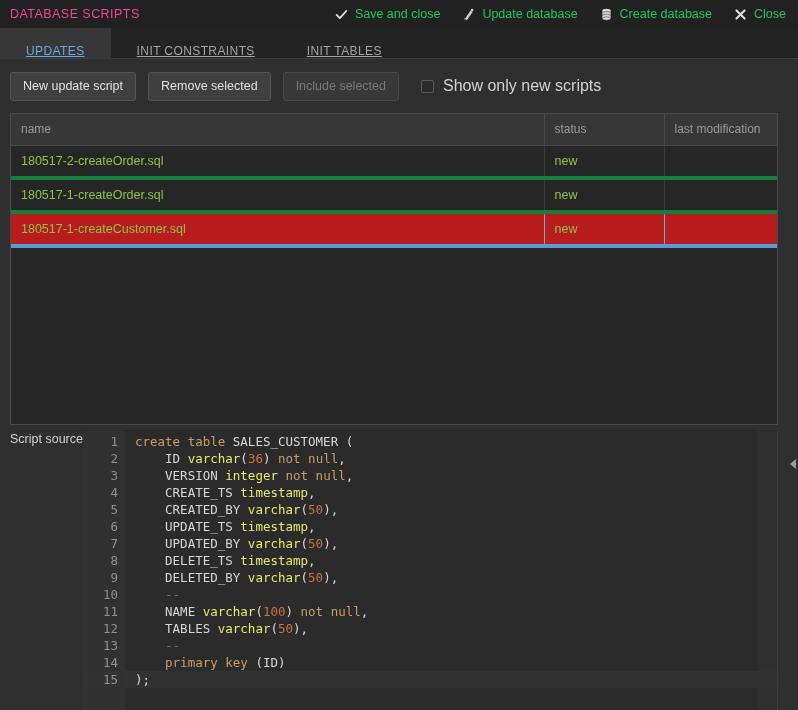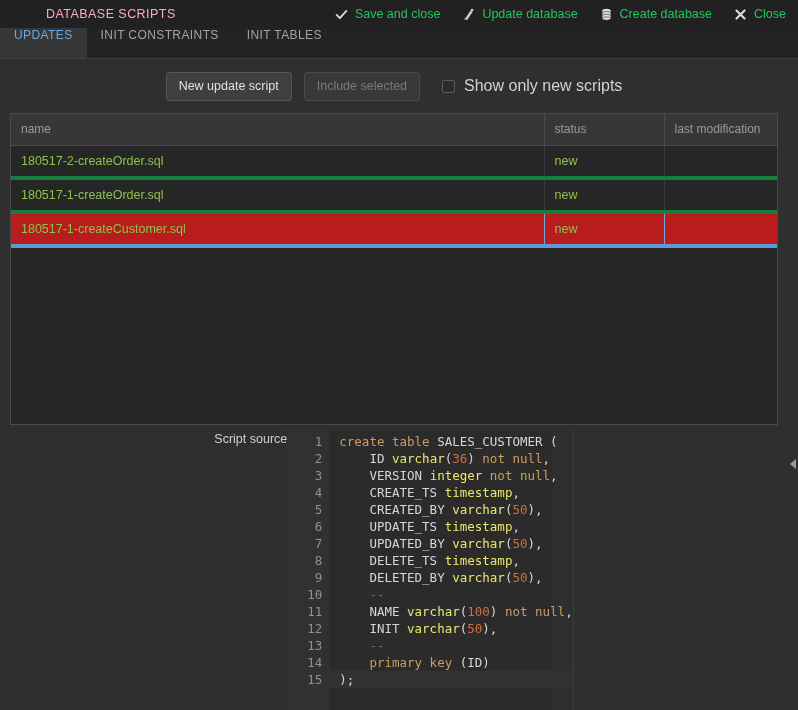--- a/index.html
+++ b/index.html
@@ -29,24 +29,23 @@
     height: 28px;
     min-height: 28px;
     background: #212121;
     display: flex;
     align-items: center;
     padding: 0 12px 0 10px;
     box-sizing: border-box;
   }
   .window-title {
     font-size: 12.5px;
-    color: #f9a8d4;
+    color: #ec4899;
     letter-spacing: 0.45px;
     white-space: nowrap;
-    margin-left: 36px;
   }
   .titlebar-actions {
     margin-left: auto;
     display: flex;
     align-items: center;
     gap: 22px;
   }
   .tb-action {
     display: flex;
     align-items: center;
@@ -70,44 +69,44 @@
   .tabbar {
     height: 30px;
     min-height: 30px;
     background: #232323;
     display: flex;
     align-items: stretch;
     border-bottom: 1px solid #3c3c3c;
   }
   .tab {
     display: flex;
-    align-items: flex-start;
-    padding: 0 14px;
+    align-items: flex-end;
+    padding: 0 26px;
     font-size: 12px;
     letter-spacing: 0.4px;
     color: #a3a3a3;
     cursor: pointer;
     white-space: nowrap;
+    text-decoration: underline;
   }
   .tab.active {
     background: #373737;
     color: #6aa8e0;
   }
 
   
   .content {
     flex: 1;
     display: flex;
     flex-direction: column;
     background: #2f2f2f;
     padding: 0 20px 0 10px;
     box-sizing: border-box;
     position: relative;
     min-height: 0;
-    align-items: center;
   }
 
   
   .buttonbar {
     height: 54px;
     min-height: 54px;
     display: flex;
     align-items: center;
     gap: 12px;
   }
@@ -358,20 +357,21 @@
       </div>
     <div class="tab">
         <span>INIT TABLES</span>
       </div>
   </div>
 
   <div class="content">
 
     <div class="buttonbar">
       <button class="btn">New update script</button>
+      <button class="btn">Remove selected</button>
       <button class="btn disabled">Include selected</button>
       <div class="checkwrap">
         <span class="checkbox"></span>
         <span class="checklabel">Show only new scripts</span>
       </div>
     </div>
 
     <div class="tablewrap">
       <table class="grid">
         <colgroup>
@@ -440,21 +440,21 @@
               <div class="codeline"><span class="tok-pun">    </span><span class="tok-id">ID</span><span class="tok-pun"> </span><span class="tok-type">varchar</span><span class="tok-pun">(</span><span class="tok-num">36</span><span class="tok-pun">) </span><span class="tok-kw">not null</span><span class="tok-pun">,</span></div>
               <div class="codeline"><span class="tok-pun">    </span><span class="tok-id">VERSION</span><span class="tok-pun"> </span><span class="tok-type">integer</span><span class="tok-pun"> </span><span class="tok-kw">not null</span><span class="tok-pun">,</span></div>
               <div class="codeline"><span class="tok-pun">    </span><span class="tok-id">CREATE_TS</span><span class="tok-pun"> </span><span class="tok-type">timestamp</span><span class="tok-pun">,</span></div>
               <div class="codeline"><span class="tok-pun">    </span><span class="tok-id">CREATED_BY</span><span class="tok-pun"> </span><span class="tok-type">varchar</span><span class="tok-pun">(</span><span class="tok-num">50</span><span class="tok-pun">),</span></div>
               <div class="codeline"><span class="tok-pun">    </span><span class="tok-id">UPDATE_TS</span><span class="tok-pun"> </span><span class="tok-type">timestamp</span><span class="tok-pun">,</span></div>
               <div class="codeline"><span class="tok-pun">    </span><span class="tok-id">UPDATED_BY</span><span class="tok-pun"> </span><span class="tok-type">varchar</span><span class="tok-pun">(</span><span class="tok-num">50</span><span class="tok-pun">),</span></div>
               <div class="codeline"><span class="tok-pun">    </span><span class="tok-id">DELETE_TS</span><span class="tok-pun"> </span><span class="tok-type">timestamp</span><span class="tok-pun">,</span></div>
               <div class="codeline"><span class="tok-pun">    </span><span class="tok-id">DELETED_BY</span><span class="tok-pun"> </span><span class="tok-type">varchar</span><span class="tok-pun">(</span><span class="tok-num">50</span><span class="tok-pun">),</span></div>
               <div class="codeline"><span class="tok-pun">    </span><span class="tok-com">--</span></div>
               <div class="codeline"><span class="tok-pun">    </span><span class="tok-id">NAME</span><span class="tok-pun"> </span><span class="tok-type">varchar</span><span class="tok-pun">(</span><span class="tok-num">100</span><span class="tok-pun">) </span><span class="tok-kw">not null</span><span class="tok-pun">,</span></div>
-              <div class="codeline"><span class="tok-pun">    </span><span class="tok-id">INIT</span><span class="tok-pun"> </span><span class="tok-type">varchar</span><span class="tok-pun">(</span><span class="tok-num">50</span><span class="tok-pun">),</span></div>
+              <div class="codeline"><span class="tok-pun">    </span><span class="tok-id">TABLES</span><span class="tok-pun"> </span><span class="tok-type">varchar</span><span class="tok-pun">(</span><span class="tok-num">50</span><span class="tok-pun">),</span></div>
               <div class="codeline"><span class="tok-pun">    </span><span class="tok-com">--</span></div>
               <div class="codeline"><span class="tok-pun">    </span><span class="tok-kw">primary key</span><span class="tok-pun"> (ID)</span></div>
               <div class="codeline cur"><span class="tok-pun">);</span></div>
             </div>
         </div>
         <div class="editor-edge"></div>
       </div>
     </div>
 
   </div>

